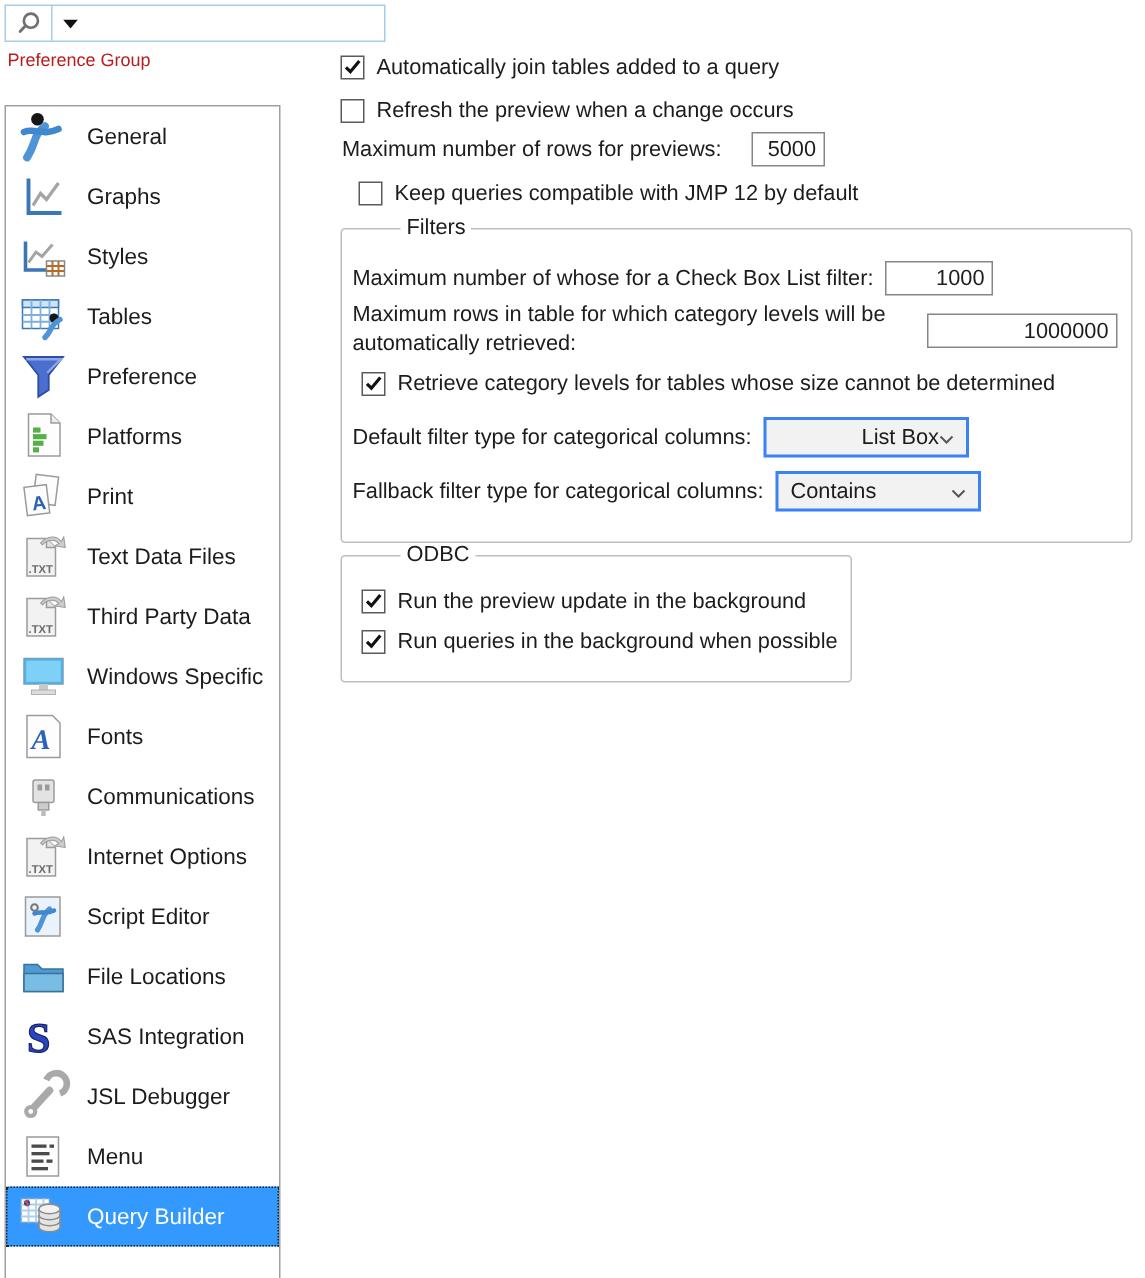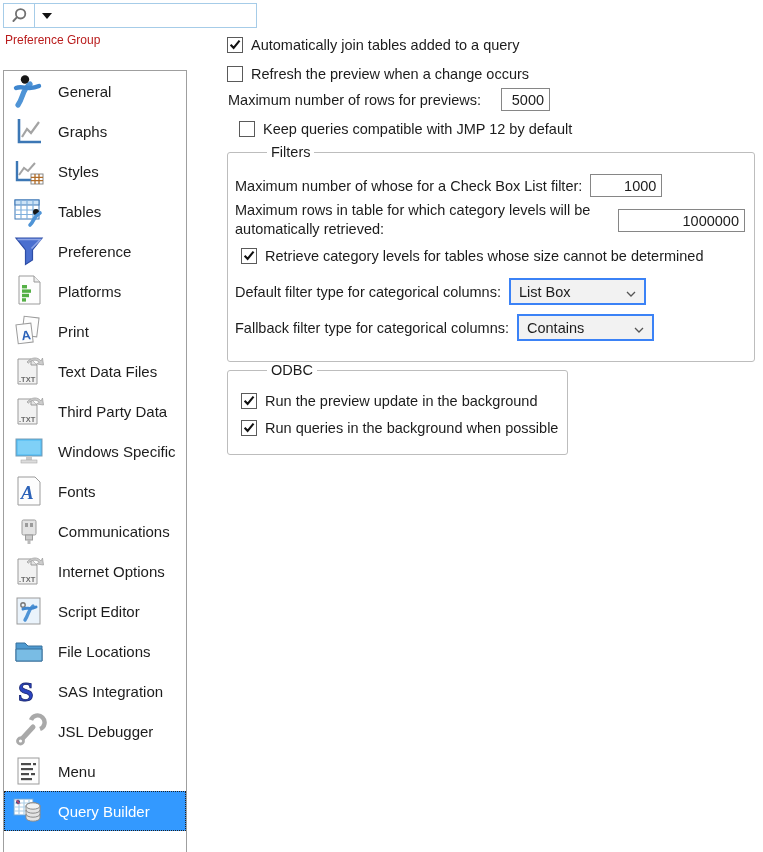--- a/index.html
+++ b/index.html
@@ -344,21 +344,21 @@
 
   <div class="row" style="left:13px; top:95px;">
     <span class="cb checked">
       <svg class="tick" viewBox="0 0 16 16">
           <path d="M3 8.4 L6.4 11.8 L13.2 3.6"></path>
         </svg>
     </span>
     <span class="lbl">Retrieve category levels for tables whose size cannot be determined</span>
   </div>
 
-  <div class="row" style="left:7px; top:125px;">
+  <div class="row" style="left:7px; top:125px;text-align:right;">
     <span class="lbl">Default filter type for categorical columns:</span>
     <div class="dropdown">
       <span class="dd-text">List Box</span>
       <span>
         <svg width="10" height="6" viewBox="0 0 10 6">
             <path d="M1 1 L5 5 L9 1" stroke="#555" stroke-width="1.3" fill="none"></path>
           </svg>
       </span>
     </div>
   </div>

